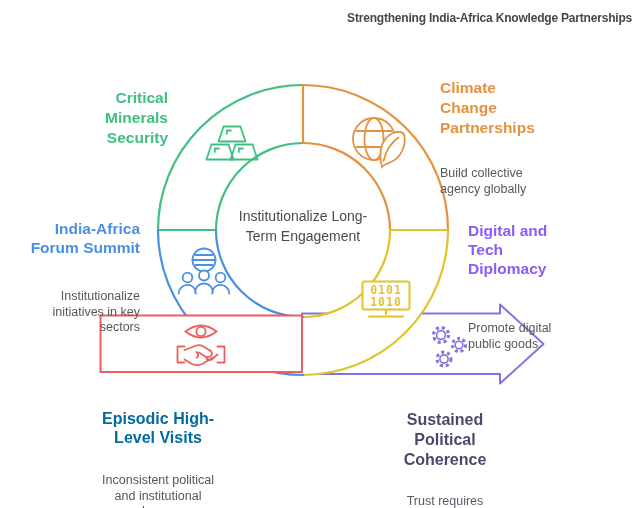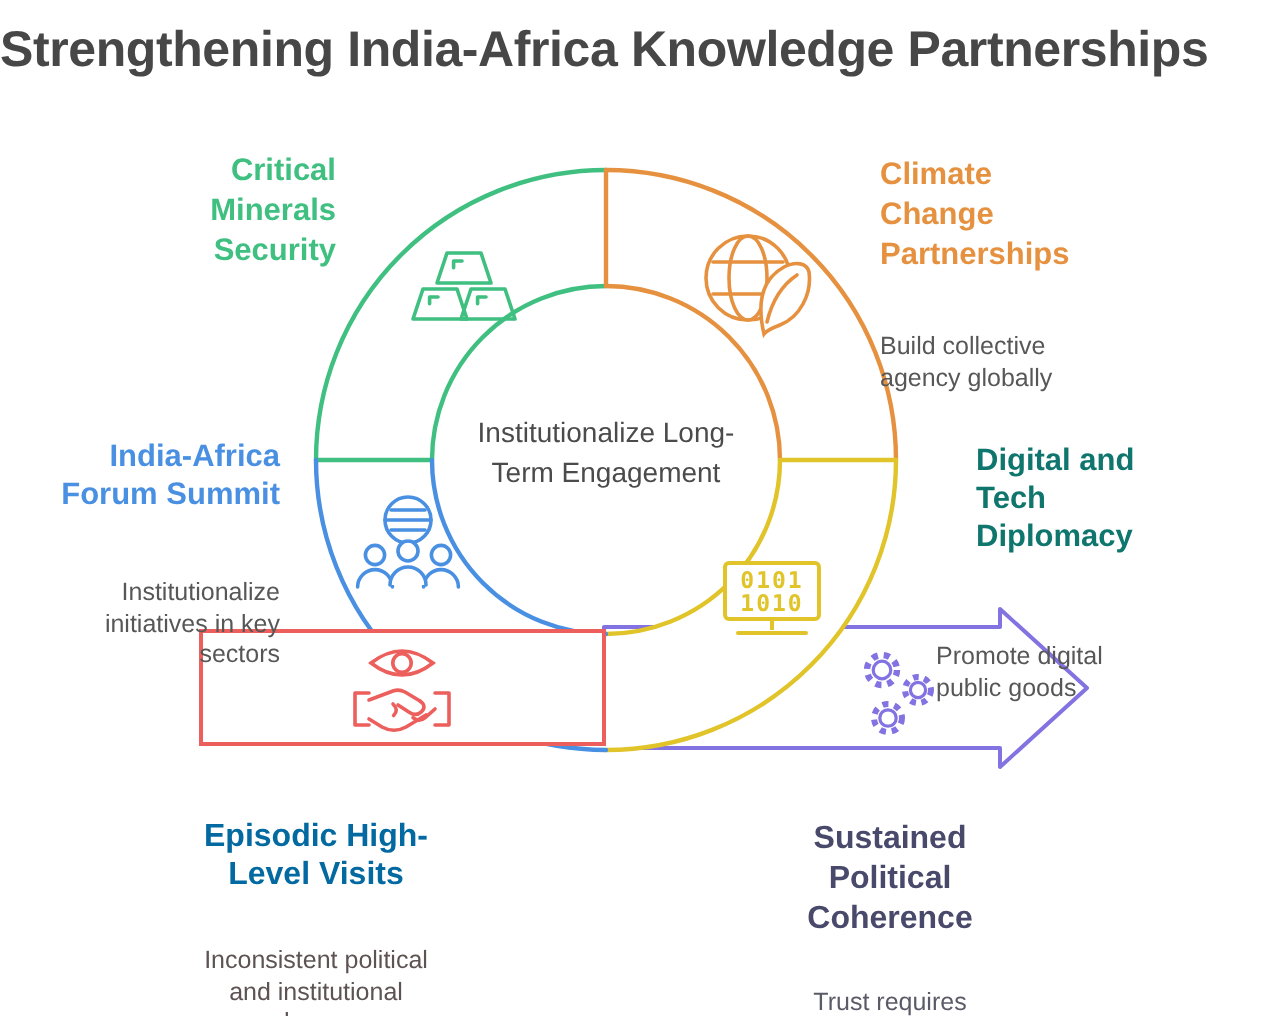--- a/index.html
+++ b/index.html
@@ -2,36 +2,36 @@
 <html><head>
 <meta charset="utf-8">
 <style>
   html,body{margin:0;padding:0;background:#fff;}
   #stage{position:relative;width:632px;height:508px;background:#fff;overflow:hidden;
          font-family:"Liberation Sans",sans-serif;}
   #diagram-svg{position:absolute;left:0;top:0;}
   .txt{position:absolute;white-space:pre-line;}
   .heading{font-weight:bold;font-size:15.5px;line-height:20px;}
   .desc{font-size:12.5px;line-height:15.5px;color:#575757;}
-  #title{left:0;top:11px;width:632px;text-align:left;font-weight:bold;
-         font-size:25px;letter-spacing:-0.2px;color:#474747;white-space:normal;}
+  #title{left:0;top:11px;width:632px;text-align:right;font-weight:bold;
+         font-size:12px;letter-spacing:-0.2px;color:#474747;white-space:normal;}
   #center-label{left:213px;top:207px;width:180px;text-align:center;
          font-size:14px;line-height:19.5px;color:#4b4b4b;}
   
-  #q-tl{left:0;top:58px;width:168px;text-align:right;}
+  #q-tl{left:0;top:70px;width:168px;text-align:right;}
   #q-tl .heading{color:#3fbf80;}
   #q-tl .desc{margin-top:7px;}
   #q-tr{left:440px;top:60px;width:170px;text-align:left;}
   #q-tr .heading{color:#e6913f;}
   #q-tr .desc{margin-top:10px;}
   #q-ml{left:0;top:202px;width:140px;text-align:right;}
   #q-ml .heading{color:#4a90e2;line-height:18.5px;}
   #q-ml .desc{margin-top:14px;}
   #q-mr{left:468px;top:203px;width:120px;text-align:left;}
-  #q-mr .heading{color:#0f766e;line-height:19px;margin-left:20px;}
+  #q-mr .heading{color:#8b5cf6;line-height:19px;}
   #q-mr .desc{margin-top:25px;}
   
   #b-left{left:38px;top:392px;width:240px;text-align:center;}
   #b-left .heading{font-size:16px;line-height:18.5px;color:#0369a1;}
   #b-left .desc{margin-top:8px;color:#5d5353;}
   #b-right{left:345px;top:392px;width:200px;text-align:center;}
   #b-right .heading{font-size:16px;line-height:20px;color:#494a6b;}
   #b-right .desc{margin-top:6px;color:#5b5b68;}
   .binary-digits{font-family:"DejaVu Sans Mono","Liberation Mono",monospace;
                  font-weight:bold;font-size:11.5px;letter-spacing:1px;}

